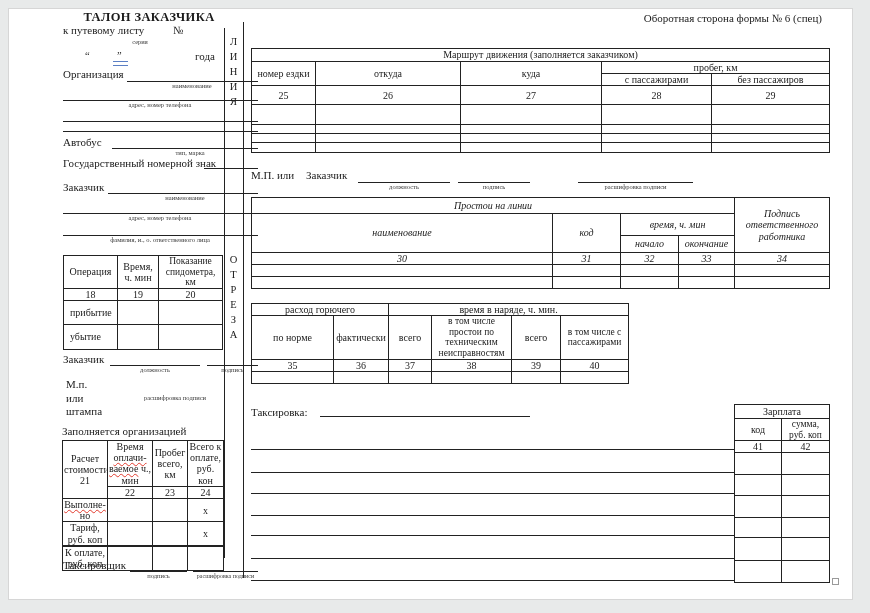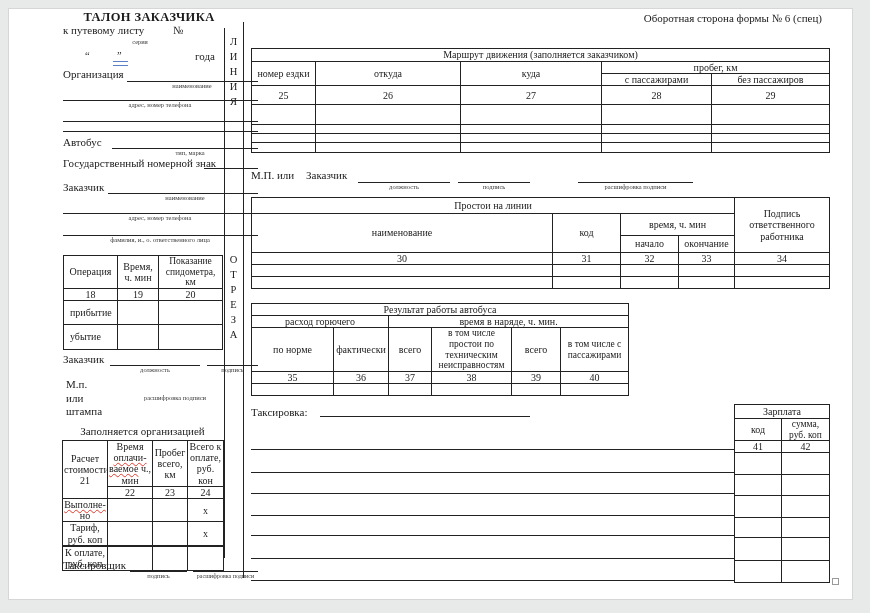--- a/index.html
+++ b/index.html
@@ -13,21 +13,21 @@
   .vln{position:absolute;width:0;border-left:1px solid #222;}
   .pre{white-space:pre-line;font-family:Liberation Serif, serif;}
   .vert{position:absolute;width:17px;text-align:center;font-size:10.5px;line-height:15px;white-space:pre-line;}
   .frm{position:absolute;border-collapse:collapse;table-layout:fixed;}
   .frm td{border:1px solid #222;font-size:10px;line-height:1.12;text-align:center;vertical-align:middle;padding:0 1px;overflow:hidden;}
   .frm{border:1px solid #222;}
   .tl{text-align:left !important;padding-left:6px !important;}
   .sp{text-decoration-line:underline;text-decoration-style:wavy;text-decoration-color:#e23b2e;text-decoration-thickness:1px;}
   .t95{font-size:9.5px !important;}
   .title{position:absolute;font-weight:600;font-size:12.5px;letter-spacing:.4px;text-align:center;}
-  .ctr{text-align:center;}
+  .ctr{}
   .handle{position:absolute;width:5px;height:5px;border:1px solid #9a9a9a;background:#fff;}
   .qul{position:absolute;width:15px;height:3px;border-top:1px solid #5b7fc4;border-bottom:1px solid #5b7fc4;}
 </style>
 </head>
 <body>
 
 <div id="canvas">
   <div class="page"></div>
 
   <div class="title" style="left:59px;top:10px;width:180px;">ТАЛОН ЗАКАЗЧИКА</div>
@@ -228,21 +228,21 @@
 
   <div class="lb" style="left:251px;top:169px;">М.П. или</div>
   <div class="lb" style="left:306px;top:169px;">Заказчик</div>
   <div class="ln" style="left:358px;top:182px;width:92px;"></div>
   <div class="hint" style="left:358px;top:184px;width:92px;">должность</div>
   <div class="ln" style="left:458px;top:182px;width:72px;"></div>
   <div class="hint" style="left:458px;top:184px;width:72px;">подпись</div>
   <div class="ln" style="left:578px;top:182px;width:115px;"></div>
   <div class="hint" style="left:578px;top:184px;width:115px;">расшифровка подписи</div>
 
-  <table class="frm" style="left:251px;top:197px;width:578px;">
+  <table class="frm" style="left:251px;top:197px;width:578px;font-style:italic;">
     <colgroup>
         <col style="width:301px">
         <col style="width:68px">
         <col style="width:58px">
         <col style="width:56px">
         <col style="width:95px">
       </colgroup>
     <tbody>
         <tr style="height:16px">
       <td colspan="4">Простои на линии</td>
@@ -284,23 +284,20 @@
   <table class="frm" style="left:251px;top:303px;width:377px;">
     <colgroup>
         <col style="width:82px">
         <col style="width:55px">
         <col style="width:43px">
         <col style="width:80px">
         <col style="width:49px">
         <col style="width:68px">
       </colgroup>
     <tbody>
-        <tr style="height:12px">
-      <td colspan="6">Результат работы автобуса</td>
-    </tr>
     <tr style="height:12px">
       <td colspan="2">расход горючего</td>
       <td colspan="4">время в наряде, ч. мин.</td>
     </tr>
     <tr style="height:43px">
       <td>по норме</td>
       <td>фактически</td>
       <td>всего</td>
       <td class="t95">в том числе простои по техническим неисправностям</td>
       <td>всего</td>

